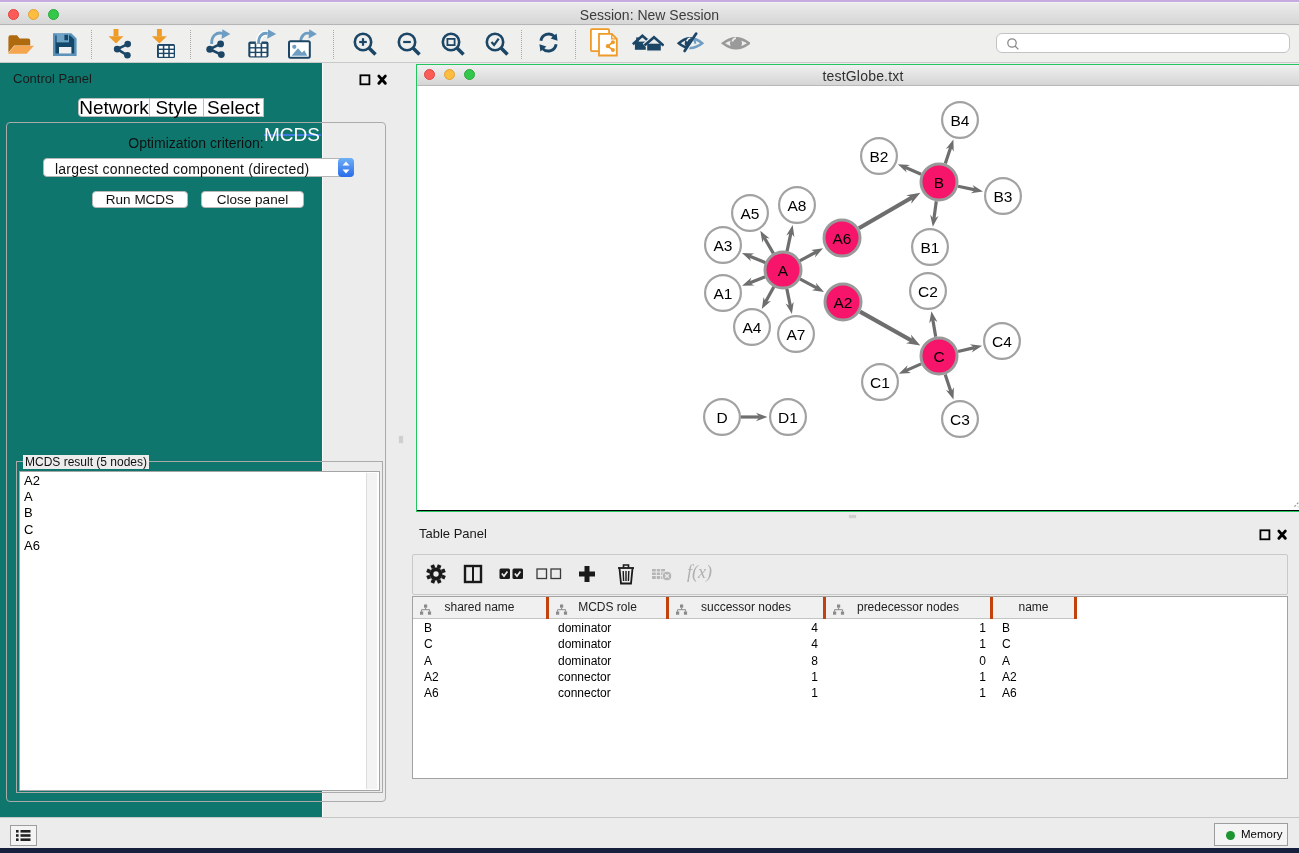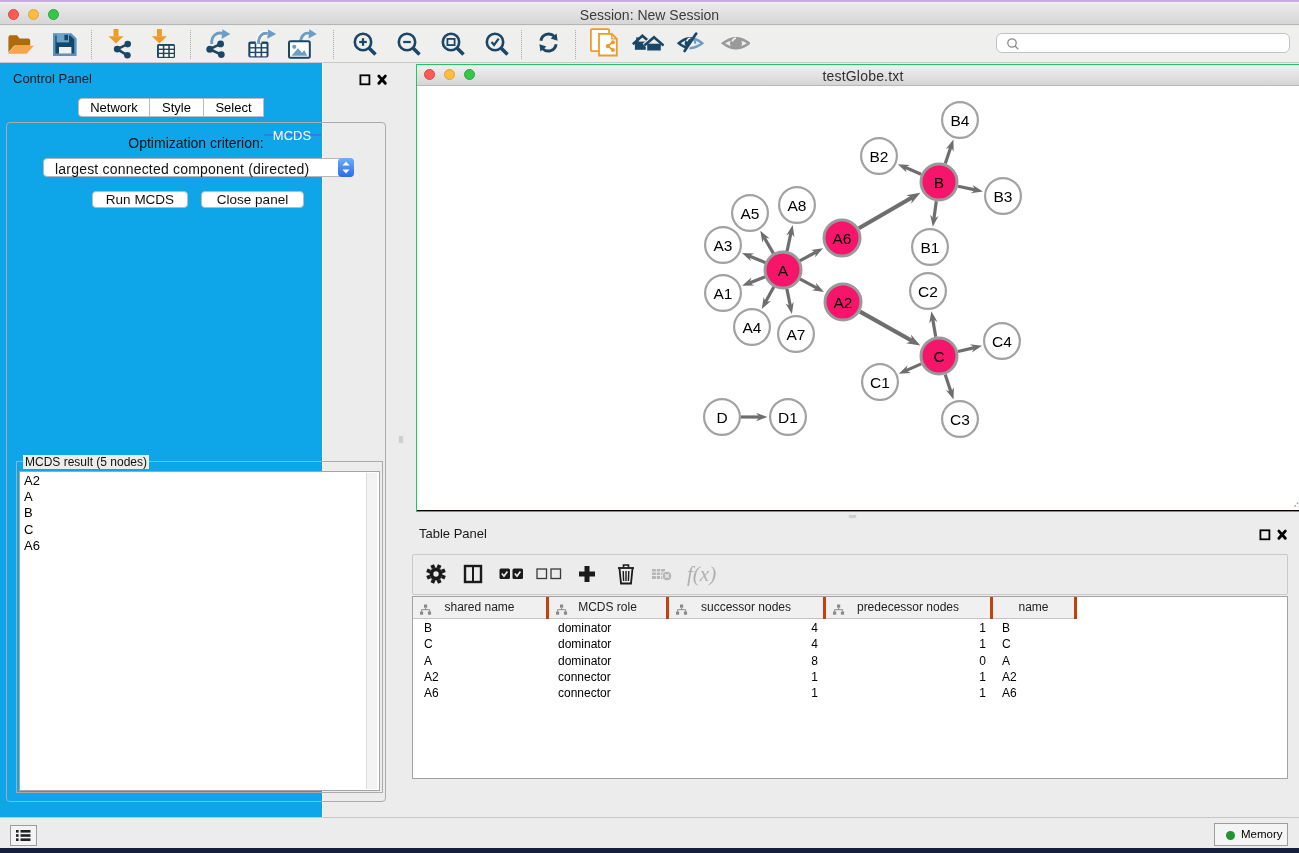--- a/index.html
+++ b/index.html
@@ -10,24 +10,24 @@
 #titlebar { left:0; top:2px; width:1299px; height:23px; background:linear-gradient(#ebebeb,#d6d6d6); border-bottom:1px solid #b5b5b5; border-top:1px solid #f2f2f2; }
 #titlebar .title { position:absolute; left:0; right:0; top:4px; text-align:center; font-size:14px; color:#3c3c3c; }
 .tl { position:absolute; width:11px; height:11px; border-radius:50%; top:5.5px; }
 .tl.r { background:#fc5b57; border:1px solid #e2443e; }
 .tl.o { background:#fdbd40; border:1px solid #e0a333; }
 .tl.g { background:#34c84a; border:1px solid #2ca73d; }
 #toolbar { left:0; top:26px; width:1299px; height:37px; background:#efefee; border-bottom:1px solid #c9c9c9; }
 .sep { position:absolute; top:4px; height:29px; width:0; border-left:1px dotted #a9a9a9; }
 .tbi { position:absolute; top:3px; }
 #searchbox { position:absolute; left:996px; top:7px; width:294px; height:20px; background:#fff; border:1px solid #c3c3c3; border-radius:6px; }
-#cp { left:0; top:63px; width:323px; height:754px; background:#0ea5e9; border-right:1px solid #fdfdfd; }
+#cp { left:0; top:63px; width:323px; height:754px; background:#0f766e; border-right:1px solid #fdfdfd; }
 #cp .hdr { position:absolute; left:13px; top:8px; font-size:13px; color:#1a1a1a; }
 .winbtns { position:absolute; top:9px; }
-.tabrow { position:absolute; display:flex; height:19px; font-size:13px; }
+.tabrow { position:absolute; display:flex; height:19px; font-size:19px; }
 .tabrow .tab { border:1px solid #bcbcbc; border-left:none; background:#fff; color:#000; display:flex; align-items:center; justify-content:center; }
 .tabrow .tab:first-child { border-left:1px solid #bcbcbc; border-radius:4px 0 0 4px; }
 .tabrow .tab:last-child { border-radius:0 4px 4px 0;margin-top:36px; }
 .tabrow .tab.sel { background:linear-gradient(#6cacf6,#2a6be9); color:#fff; border-color:#3c7ae0; }
 #cpPanel { position:absolute; left:6px; top:59px; width:380px; height:680px; border:1px solid #ababab; border-radius:4px; }
 #optLabel { position:absolute; left:0; width:100%; text-align:center; top:12px; font-size:14px; color:#111; }
 #combo { position:absolute; left:36px; top:35px; width:311px; height:19px; background:#fff; border:1px solid #b5b5b5; border-radius:4px; }
 #combo .txt { position:absolute; left:11px; top:2px; font-size:14px; letter-spacing:0.2px; color:#111; }
 #combo .step { position:absolute; right:-1px; top:-1px; width:16px; height:19px; border-radius:4px; background:linear-gradient(#6db0f7,#2a6be9); }
 .btn { position:absolute; height:17px; background:#fff; border:1px solid #b9b9b9; border-radius:4px; font-size:13.5px; color:#111; text-align:center; line-height:15px; }
@@ -410,21 +410,21 @@
         <rect x="1" y="3" width="13" height="10" fill="#b5b5b5"></rect>
         <g stroke="#ececec" stroke-width="1">
           <line x1="1" y1="6" x2="14" y2="6"></line>
           <line x1="1" y1="9.5" x2="14" y2="9.5"></line>
           <line x1="5.3" y1="3" x2="5.3" y2="13"></line>
           <line x1="9.6" y1="3" x2="9.6" y2="13"></line>
         </g>
         <circle cx="16" cy="10" r="4.8" fill="#b5b5b5" stroke="#ececec" stroke-width="1"></circle>
         <path d="M14.2 8.2 l3.6 3.6 M17.8 8.2 l-3.6 3.6" stroke="#ececec" stroke-width="1.3"></path>
       </svg>
-      <div style="position:absolute;left:274px;top:7px;font-family:'Liberation Serif',serif;font-style:italic;font-size:21px;color:#b0b0b0;">f(x)</div>
+      <div style="position:absolute;left:274px;top:7px;font-family:'Liberation Serif',serif;font-style:italic;font-size:18px;color:#b0b0b0;">f(x)</div>
   </div>
   <div id="tptable">
     <div id="thead">
 <div class="col" style="left:0px;width:136px"><span style="position:absolute;left:6px;top:5px"><svg width="13" height="12" viewBox="0 0 13 12">
               <g fill="#8a8a8a">
                 <rect x="5" y="0.5" width="3.2" height="3.2"></rect>
                 <rect x="1" y="7.5" width="3.2" height="3.2"></rect>
                 <rect x="8.9" y="7.5" width="3.2" height="3.2"></rect>
               </g>
               <path d="M6.6 3.7 v2 M2.6 7.5 v-1.8 h8 v1.8" fill="none" stroke="#8a8a8a" stroke-width="1"></path>

